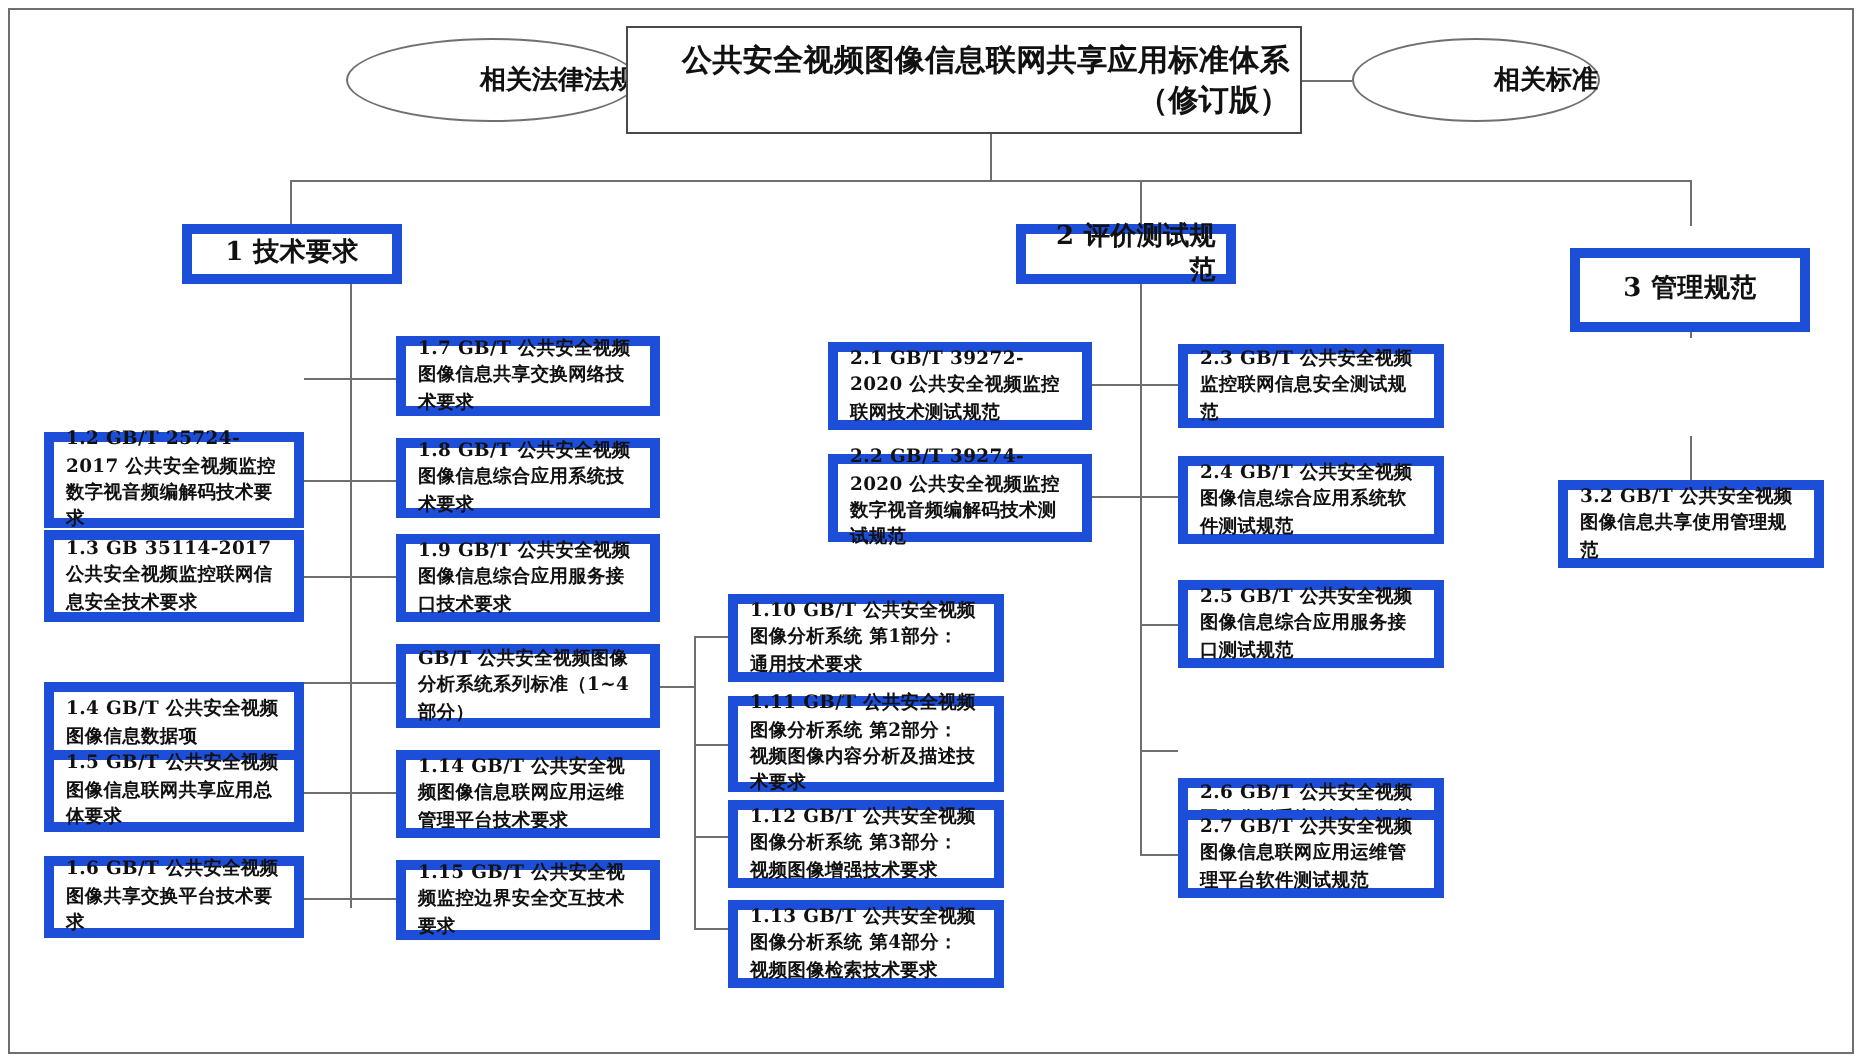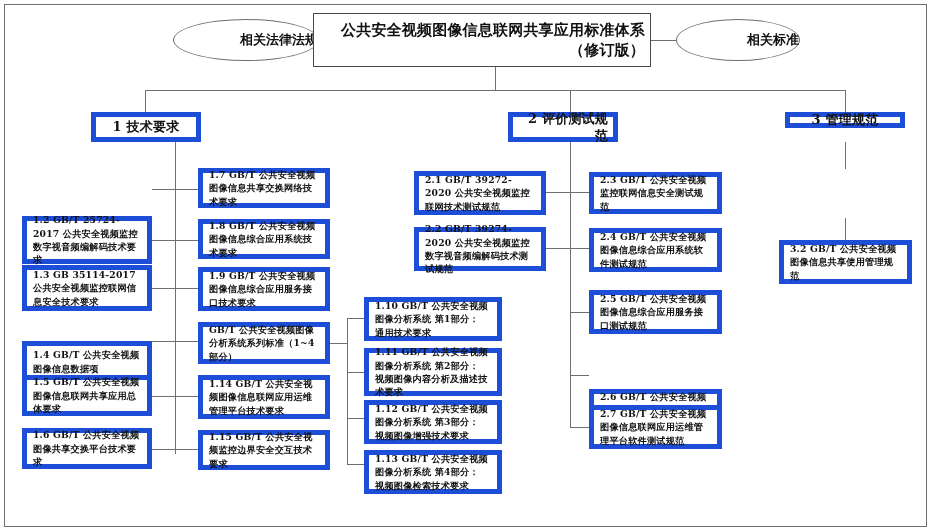--- a/index.html
+++ b/index.html
@@ -146,21 +146,21 @@
   <div class="v-line" style="left:845px;top:90px;height:23px;"></div>
 
   <div class="box lvl2" style="left:91px;top:112px;width:110px;height:30px;">
     <span class="txt">1 技术要求</span>
   </div>
 
   <div class="box lvl2" style="left:508px;top:112px;width:110px;height:30px;text-align:right;">
     <span class="txt">2 评价测试规范</span>
   </div>
 
-  <div class="box lvl2" style="left:785px;top:112px;width:120px;height:16px;align-items:center;">
+  <div class="box lvl2" style="left:785px;top:124px;width:120px;height:42px;align-items:center;">
     <span class="txt">3 管理规范</span>
   </div>
 
   <div class="v-line" style="left:175px;top:142px;height:312px;"></div>
 
   <div class="h-line" style="left:152px;top:189px;width:24px;"></div>
   <div class="h-line" style="left:152px;top:240px;width:24px;"></div>
   <div class="h-line" style="left:152px;top:288px;width:24px;"></div>
   <div class="h-line" style="left:152px;top:341px;width:24px;"></div>
   <div class="h-line" style="left:152px;top:396px;width:24px;"></div>

